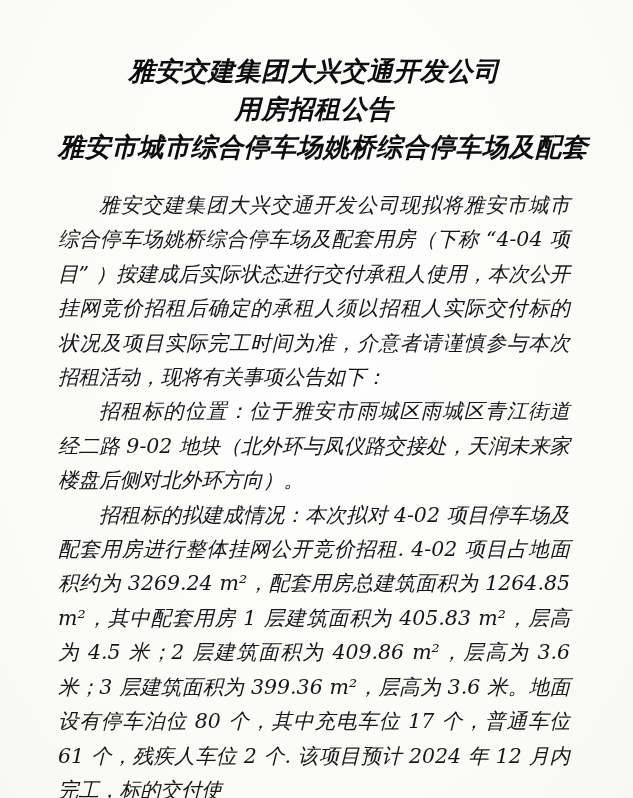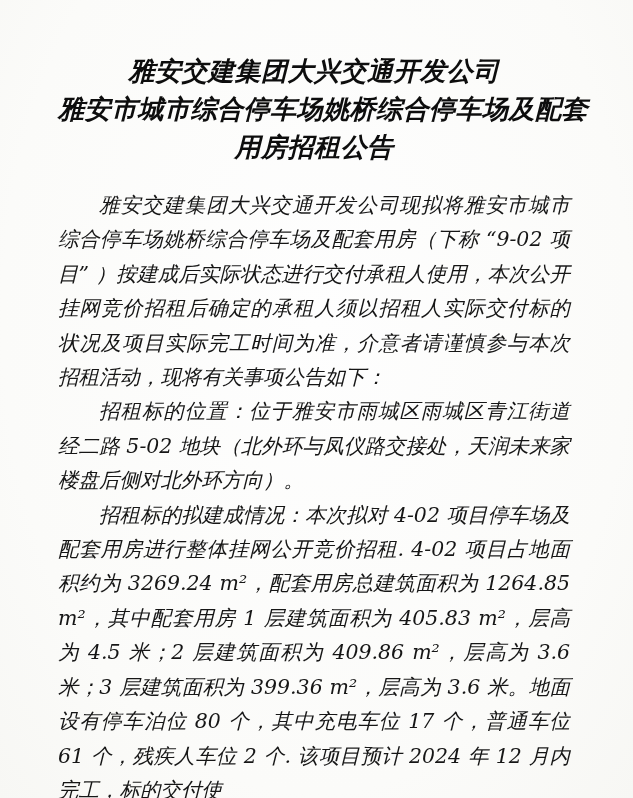--- a/index.html
+++ b/index.html
@@ -50,23 +50,23 @@
     color: #0c0c0c;
   }
 </style>
 </head>
 <body>
 
 <div class="paper">
 
   <div class="doc-title">
     <span class="title-line">雅安交建集团大兴交通开发公司</span>
+    <span class="title-line">用房招租公告</span>
     <span class="title-line">雅安市城市综合停车场姚桥综合停车场及配套</span>
-    <span class="title-line">用房招租公告</span>
   </div>
 
   <div class="doc-body">
-    <p class="para">雅安交建集团大兴交通开发公司现拟将雅安市城市综合停车场姚桥综合停车场及配套用房（下称 “9-02 项目” ）按建成后实际状态进行交付承租人使用，本次公开挂网竞价招租后确定的承租人须以招租人实际交付标的状况及项目实际完工时间为准，介意者请谨慎参与本次招租活动，现将有关事项公告如下：</p>
-    <p class="para">招租标的位置：位于雅安市雨城区雨城区青江街道经二路 5-02 地块（北外环与凤仪路交接处，天润未来家楼盘后侧对北外环方向）。</p>
+    <p class="para">雅安交建集团大兴交通开发公司现拟将雅安市城市综合停车场姚桥综合停车场及配套用房（下称 “4-04 项目” ）按建成后实际状态进行交付承租人使用，本次公开挂网竞价招租后确定的承租人须以招租人实际交付标的状况及项目实际完工时间为准，介意者请谨慎参与本次招租活动，现将有关事项公告如下：</p>
+    <p class="para">招租标的位置：位于雅安市雨城区雨城区青江街道经二路 9-02 地块（北外环与凤仪路交接处，天润未来家楼盘后侧对北外环方向）。</p>
     <p class="para">招租标的拟建成情况：本次拟对 4-02 项目停车场及配套用房进行整体挂网公开竞价招租. 4-02 项目占地面积约为 3269.24 m²，配套用房总建筑面积为 1264.85 m²，其中配套用房 1 层建筑面积为 405.83 m²，层高为 4.5 米；2 层建筑面积为 409.86 m²，层高为 3.6 米；3 层建筑面积为 399.36 m²，层高为 3.6 米。地面设有停车泊位 80 个，其中充电车位 17 个，普通车位 61 个，残疾人车位 2 个. 该项目预计 2024 年 12 月内完工，标的交付使</p>
   </div>
 
 </div>
 
 </body></html>

